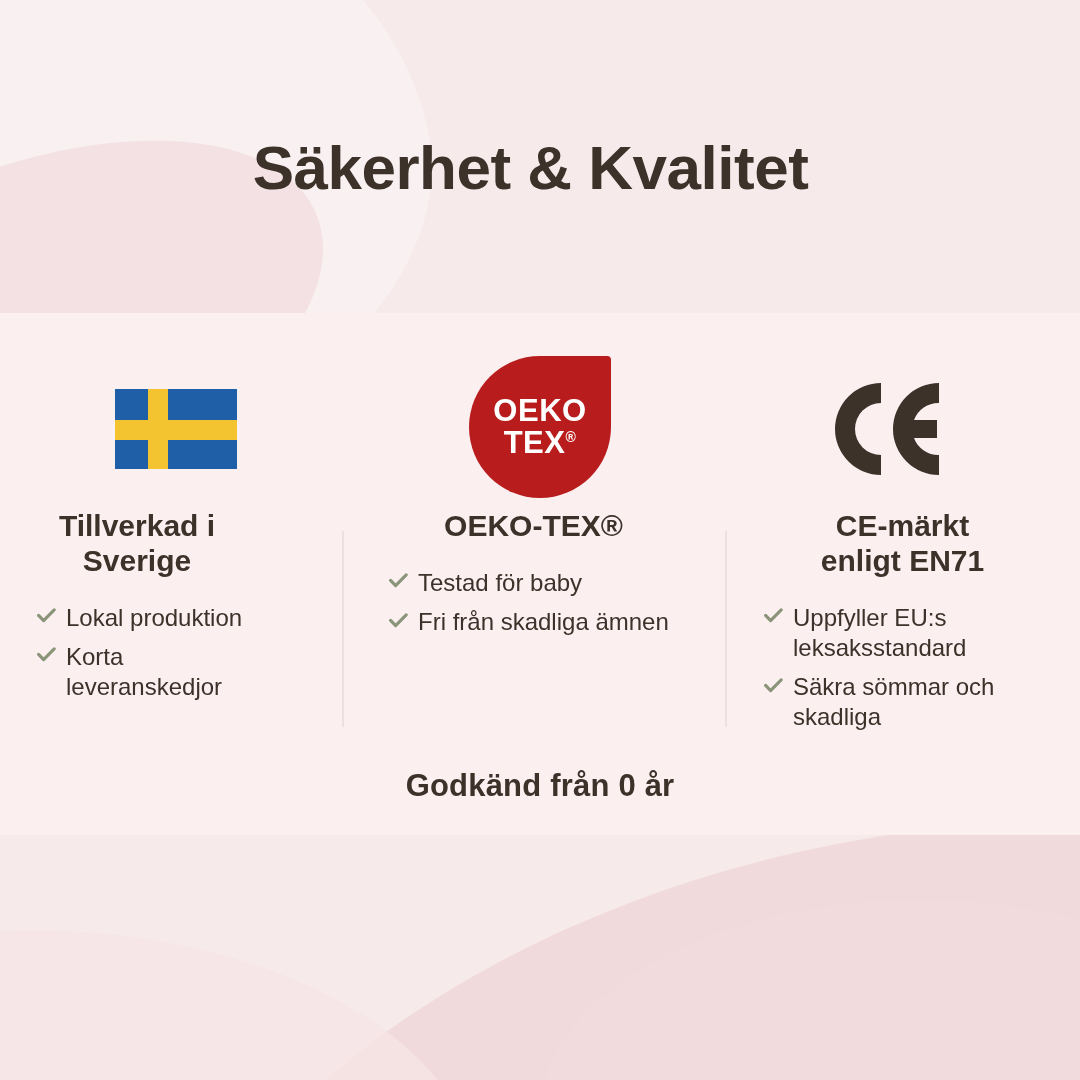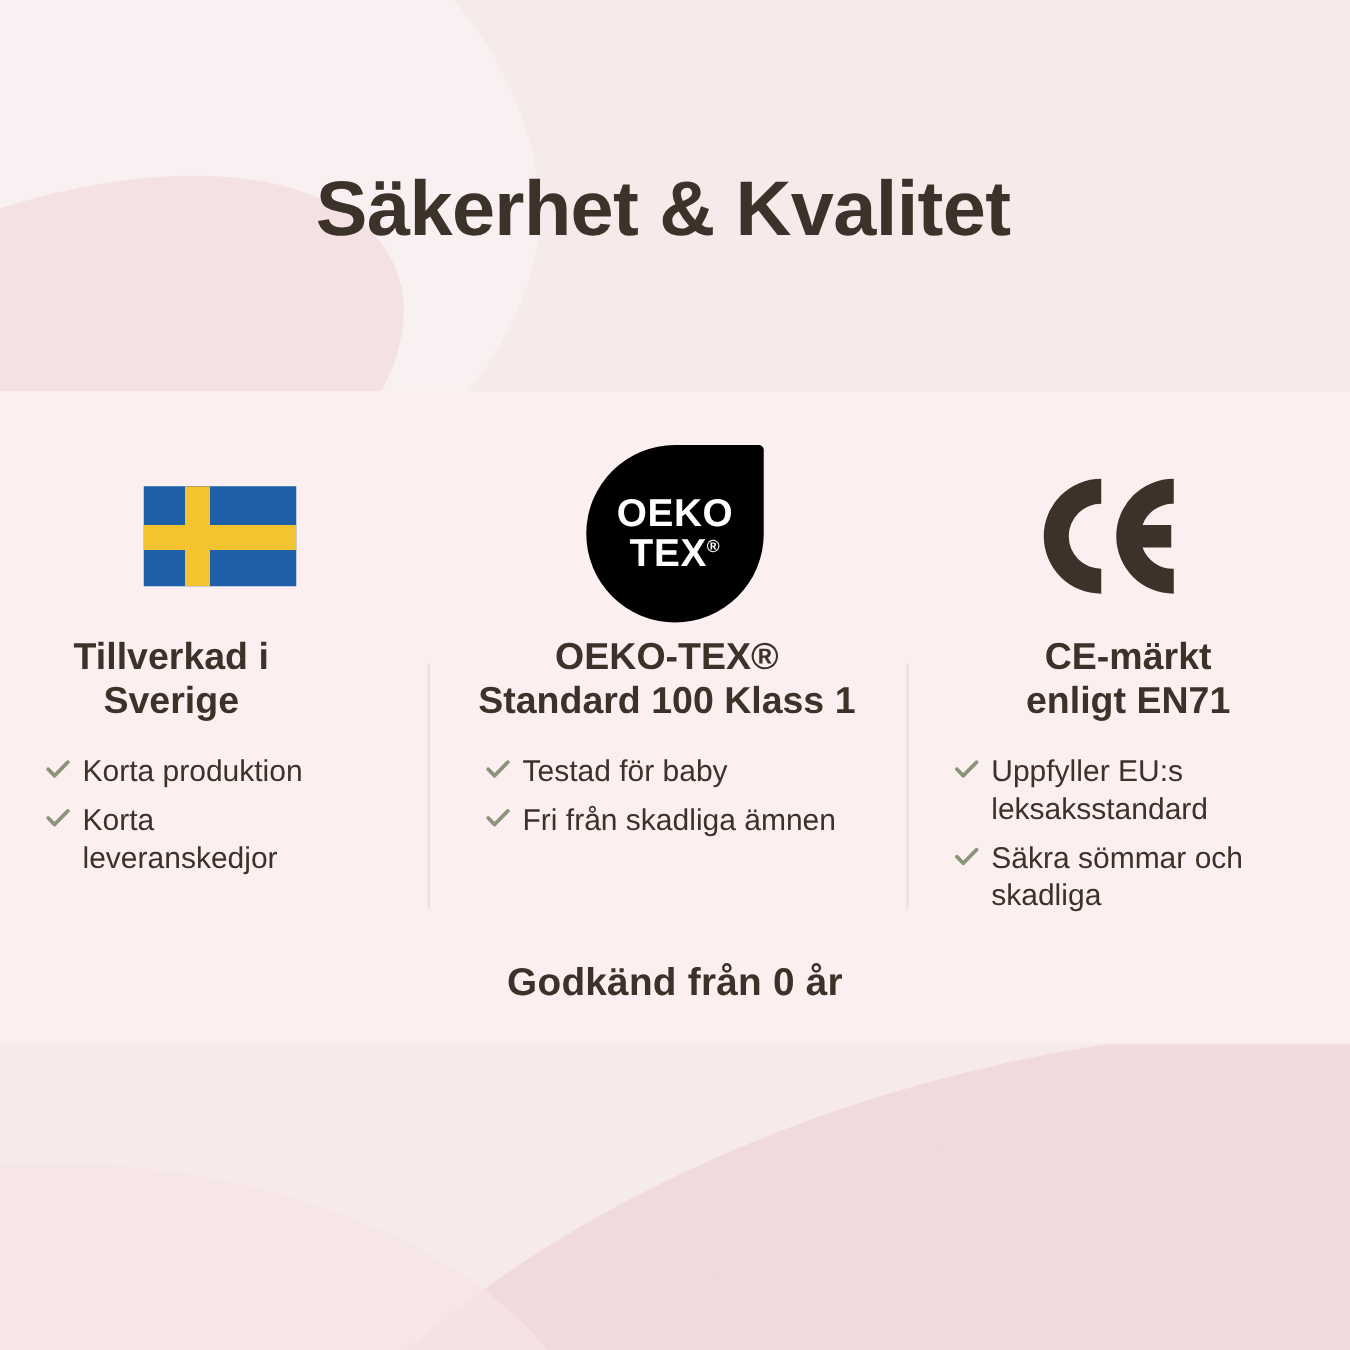--- a/index.html
+++ b/index.html
@@ -118,21 +118,21 @@
     position:absolute;
     left:0; top:31px;
     width:122px; height:20px;
     background:#f4c430;
   }
 
   
   .oeko-badge {
     position:relative;
     width:142px; height:142px;
-    background:#000000;
+    background:#b91c1c;
     border-radius:50% 4px 50% 50%;
     display:flex; flex-direction:column;
     align-items:center; justify-content:center;
     color:#ffffff;
     line-height:1.03;
     transform:translateY(-2px);
   }
   .oeko-l1 { font-size:31px; font-weight:700; letter-spacing:.5px; }
   .oeko-l2 { font-size:31px; font-weight:700; letter-spacing:.5px; position:relative; }
   .oeko-l2 sup { font-size:14px; vertical-align:super; font-weight:600; }
@@ -269,37 +269,36 @@
           <span>Tillverkad i</span><br>
           <span>Sverige</span>
         </div>
         <ul class="feature-list">
           <li class="feature-item">
             <span class="check-icon">
               <svg width="19" height="15" viewBox="0 0 19 15" aria-hidden="true">
                   <path d="M1.6 7.4 L6.6 12.6 L17.2 1.8" fill="none" stroke="currentColor" stroke-width="3.1" stroke-linecap="round" stroke-linejoin="round"></path>
                 </svg>
             </span>
-            <span>Korta produktion</span>
+            <span>Lokal produktion</span>
           </li>
           <li class="feature-item">
             <span class="check-icon">
               <svg width="19" height="15" viewBox="0 0 19 15" aria-hidden="true">
                   <path d="M1.6 7.4 L6.6 12.6 L17.2 1.8" fill="none" stroke="currentColor" stroke-width="3.1" stroke-linecap="round" stroke-linejoin="round"></path>
                 </svg>
             </span>
             <span>Korta leveranskedjor</span>
           </li>
         </ul>
       </div>
 
       <div class="col col-2">
         <div class="col-heading">
           <span class="light">OEKO-TEX®</span><br>
-          <span>Standard 100 Klass 1</span>
         </div>
         <ul class="feature-list">
           <li class="feature-item">
             <span class="check-icon">
               <svg width="19" height="15" viewBox="0 0 19 15" aria-hidden="true">
                   <path d="M1.6 7.4 L6.6 12.6 L17.2 1.8" fill="none" stroke="currentColor" stroke-width="3.1" stroke-linecap="round" stroke-linejoin="round"></path>
                 </svg>
             </span>
             <span>Testad för baby</span>
           </li>

